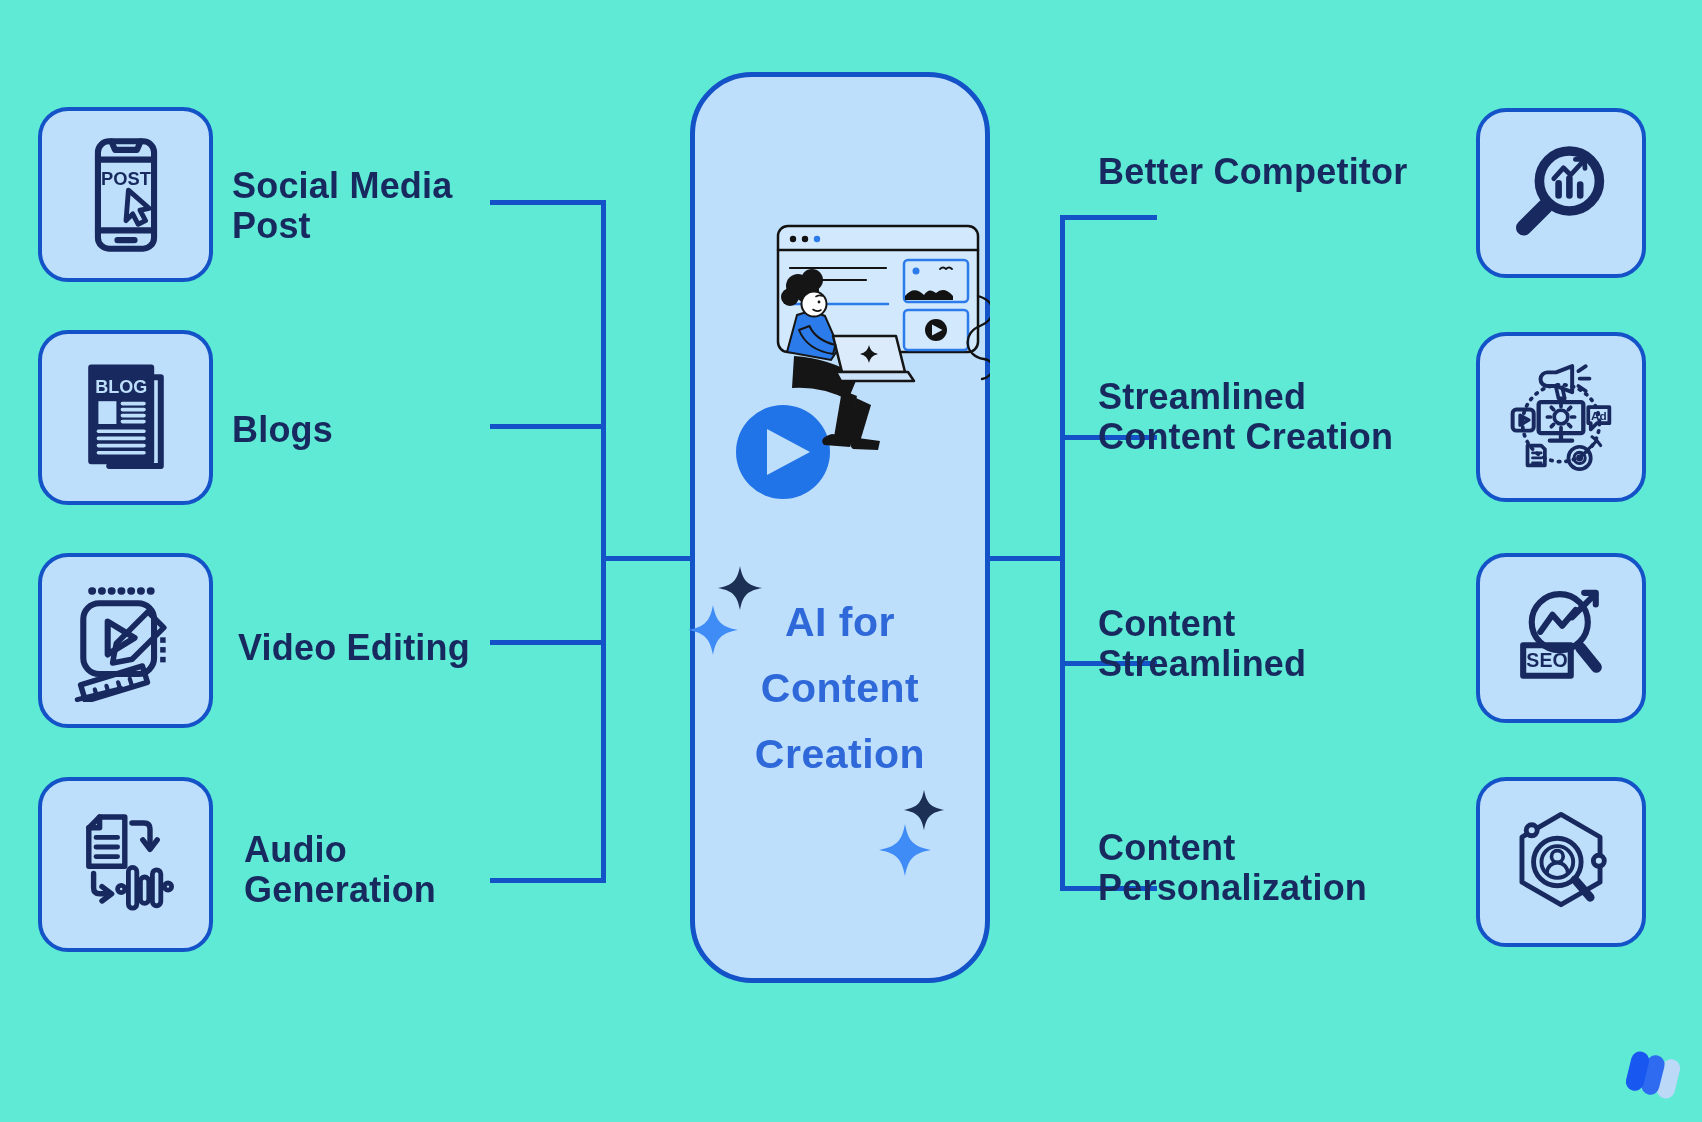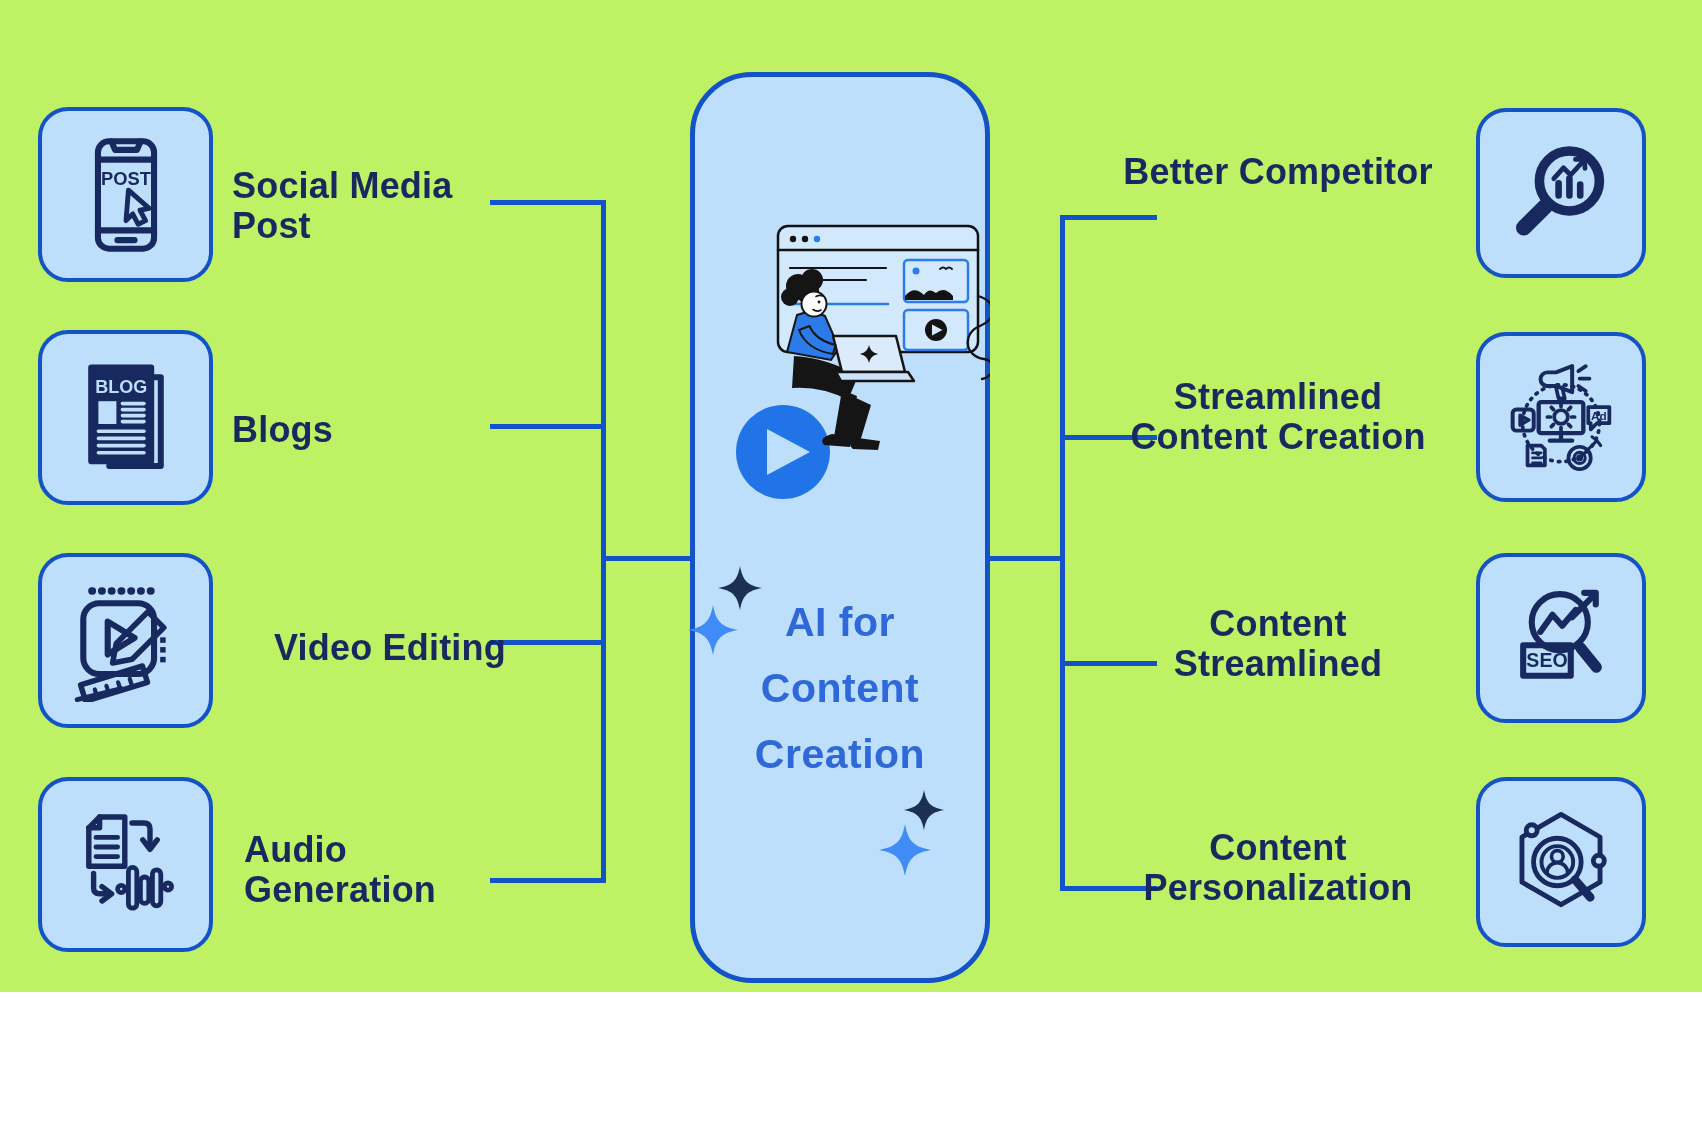--- a/index.html
+++ b/index.html
@@ -3,34 +3,34 @@
 <meta charset="utf-8">
 <style>
   :root{
     --card-fill:#BEDFFB;
     --blue:#1452C8;
     --navy:#17295E;
     --title-blue:#2E68D9;
   }
   html,body{margin:0;padding:0;background:#fff;}
   .canvas{
-    position:relative;width:1702px;height:992px;background:#bef264;overflow:hidden;
+    position:relative;width:1702px;height:1122px;background:#5eead4;overflow:hidden;
     font-family:"Liberation Sans",sans-serif;
   }
   .line{position:absolute;background:var(--blue);}
   .card{
     position:absolute;background:var(--card-fill);
     border:4px solid var(--blue);border-radius:30px;
     display:flex;align-items:center;justify-content:center;box-sizing:border-box;
   }
   .label{
     position:absolute;color:var(--navy);font-size:36px;font-weight:700;line-height:40px;
     letter-spacing:.2px;
   }
-  .label.right{text-align:center;}
+  .label.right{text-align:left;}
   .panel{
     position:absolute;left:690px;top:72px;width:300px;height:911px;box-sizing:border-box;
     background:var(--card-fill);border:5px solid var(--blue);border-radius:62px;
   }
   .title{
     position:absolute;left:690px;top:589px;width:300px;text-align:center;
     color:var(--title-blue);font-size:41px;font-weight:700;line-height:66px;letter-spacing:.5px;
   }
   .star{position:absolute;}
   svg text{font-family:"Liberation Sans",sans-serif;}
@@ -111,21 +111,21 @@
     </svg>
   </div>
 
   <div class="label" style="left:232px;top:166px;width:260px;">
     <div>Social Media</div>
     <div>Post</div>
   </div>
   <div class="label" style="left:232px;top:410px;width:260px;">
     <div>Blogs</div>
   </div>
-  <div class="label" style="left:238px;top:628px;width:260px;margin-left:36px;">
+  <div class="label" style="left:238px;top:628px;width:260px;">
     <div>Video Editing</div>
   </div>
   <div class="label" style="left:232px;top:830px;width:260px;margin-left:12px;">
     <div>Audio</div>
     <div>Generation</div>
   </div>
 
   <div class="panel"></div>
 
   <svg style="position:absolute;left:690px;top:218px;" width="300" height="292" viewBox="0 0 300 292">

